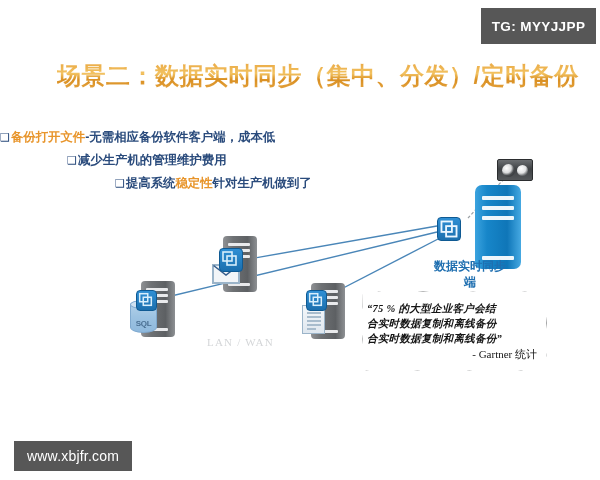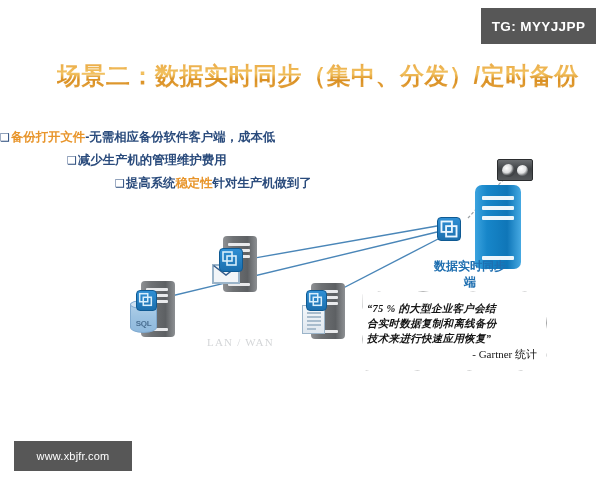--- a/index.html
+++ b/index.html
@@ -34,21 +34,21 @@
 
   
   .wm-badge {
     position: absolute;
     left: 14px;
     top: 441px;
     width: 118px;
     height: 30px;
     background: #575757;
     color: #ffffff;
-    font-size: 11px;
+    font-size: 14px;
     display: flex;
     align-items: center;
     justify-content: center;
     letter-spacing: 0.2px;
   }
 
   
   .slide-title {
     position: absolute;
     left: 57px;
@@ -412,20 +412,20 @@
   <div>端</div>
 </div>
 
 <div class="lanwan">LAN / WAN</div>
 
 <div class="quote-wrap">
   <div class="quote-paper"></div>
   <div class="quote-text">
     <div>“75 % 的大型企业客户会结</div>
     <div>合实时数据复制和离线备份</div>
-    <div>技术来进行快速应用恢复”</div>
+    <div>合实时数据复制和离线备份”</div>
   </div>
   <div class="quote-attr">- Gartner 统计</div>
 </div>
 
 <div class="wm-badge">
   <span>www.xbjfr.com</span>
 </div>
 
 </body></html>

